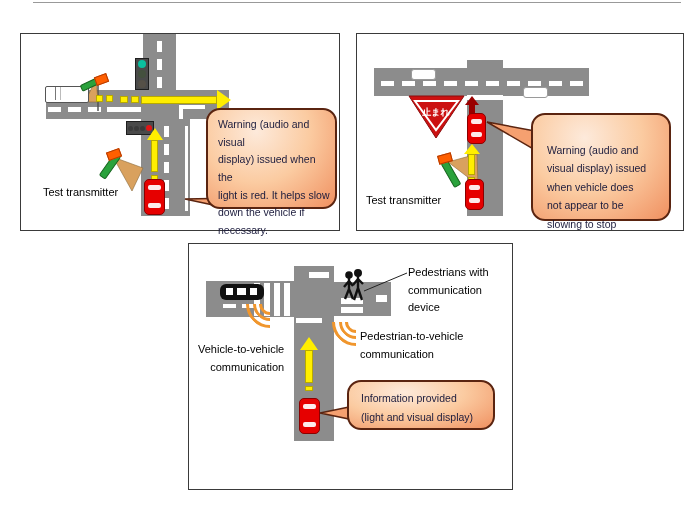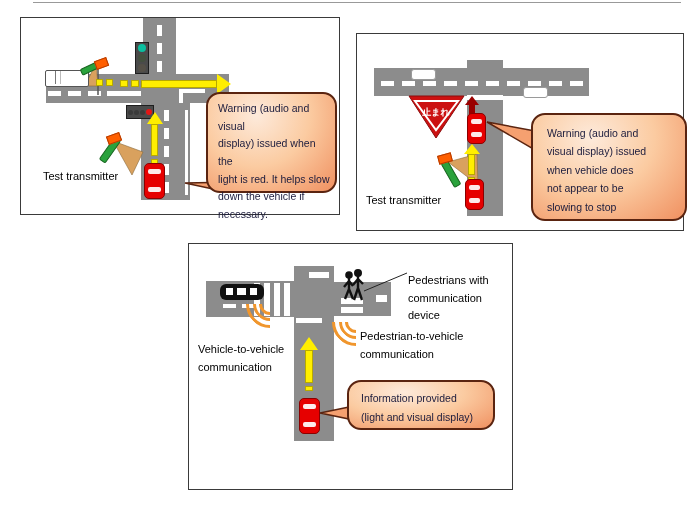--- a/index.html
+++ b/index.html
@@ -25,21 +25,21 @@
   .wave{position:absolute;border:3px solid transparent;border-left-color:#f0962d;border-radius:50%;transform:rotate(-45deg);}
   .arrowbody{position:absolute;background:#ffee00;border:1px solid #b7a900;box-sizing:border-box;}
   .tri{position:absolute;width:0;height:0;}
   svg{position:absolute;left:0;top:0;pointer-events:none;}
 </style>
 </head>
 <body>
 
 <div class="abs" style="left:33px;top:2px;width:648px;height:1px;background:#999;"></div>
 
-<div class="panel" style="left:20px;top:17px;width:318px;height:196px;">
+<div class="panel" style="left:20px;top:33px;width:318px;height:196px;">
 
   <div class="road" style="left:122px;top:0px;width:33px;height:60px;"></div>
   <div class="road" style="left:120px;top:56px;width:49px;height:126px;"></div>
   <div class="road" style="left:25px;top:56px;width:183px;height:29px;"></div>
 
   <div class="wmark" style="left:136px;top:7px;width:5px;height:11px;"></div>
   <div class="wmark" style="left:136px;top:25px;width:5px;height:11px;"></div>
   <div class="wmark" style="left:136px;top:43px;width:5px;height:11px;"></div>
   <div class="wmark" style="left:27px;top:73px;width:13px;height:5px;"></div>
   <div class="wmark" style="left:47px;top:73px;width:13px;height:5px;"></div>
@@ -138,21 +138,21 @@
 
   <div class="tri" style="left:107px;top:110px;border-bottom:10px solid #ffee00;border-left:8px solid transparent;border-right:8px solid transparent;"></div>
   <div class="arrowbody" style="left:111px;top:120px;width:7px;height:21px;"></div>
   <div class="arrowbody" style="left:111px;top:143px;width:7px;height:4px;"></div>
 
   <div class="car" style="left:108px;top:145px;width:17px;height:29px;"></div>
 
   <div class="tbar" style="left:80px;top:136px;width:26px;height:6px;transform:rotate(60deg);"></div>
   <div class="tcap" style="left:81px;top:120px;width:12px;height:7px;transform:rotate(-15deg);"></div>
 
-  <div class="bubble" style="left:174px;top:79px;width:156px;height:108px;padding:9px 4px 0 14px;line-height:1.75;"><span>Warning (audio and
+  <div class="bubble" style="left:174px;top:79px;width:140px;height:108px;padding:26px 4px 0 14px;line-height:1.75;"><span>Warning (audio and
 visual display) issued
 when vehicle does
 not appear to be
 slowing to stop</span></div>
   <div class="lbl" style="left:9px;top:158px;">Test transmitter</div>
 </div>
 
 <div class="panel" style="left:188px;top:243px;width:323px;height:245px;">
 
   <div class="road" style="left:105px;top:22px;width:40px;height:175px;"></div>
@@ -197,20 +197,20 @@
 
   <div class="tri" style="left:111px;top:93px;border-bottom:13px solid #ffee00;border-left:9px solid transparent;border-right:9px solid transparent;"></div>
   <div class="arrowbody" style="left:116px;top:106px;width:8px;height:33px;"></div>
   <div class="arrowbody" style="left:116px;top:142px;width:8px;height:5px;"></div>
 
   <div class="car" style="left:110px;top:154px;width:19px;height:34px;"></div>
 
   <div class="bubble" style="left:158px;top:136px;width:148px;height:50px;padding:7px 4px 0 12px;line-height:1.8;"><span>Information provided
 (light and visual display)</span></div>
 
-  <div class="lbl" style="left:219px;top:28px;">Pedestrians with
+  <div class="lbl" style="left:219px;top:20px;">Pedestrians with
 communication
 device</div>
   <div class="lbl" style="left:171px;top:84px;">Pedestrian-to-vehicle
 communication</div>
-  <div class="lbl" style="left:9px;top:97px;">Vehicle-to-vehicle
+  <div class="lbl" style="left:9px;top:97px;text-align:right;">Vehicle-to-vehicle
 communication</div>
 </div>
 
 </body></html>

